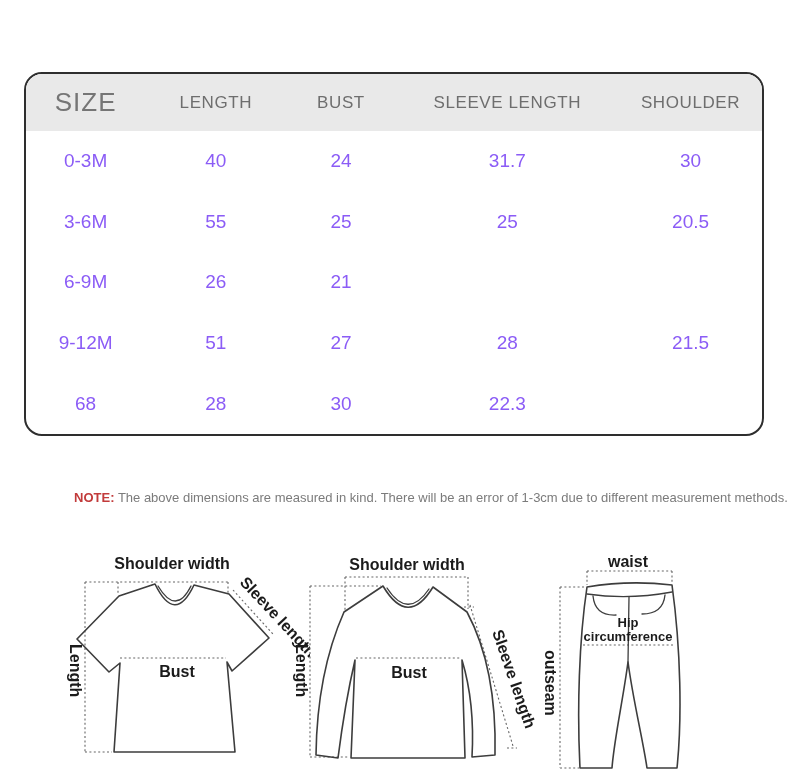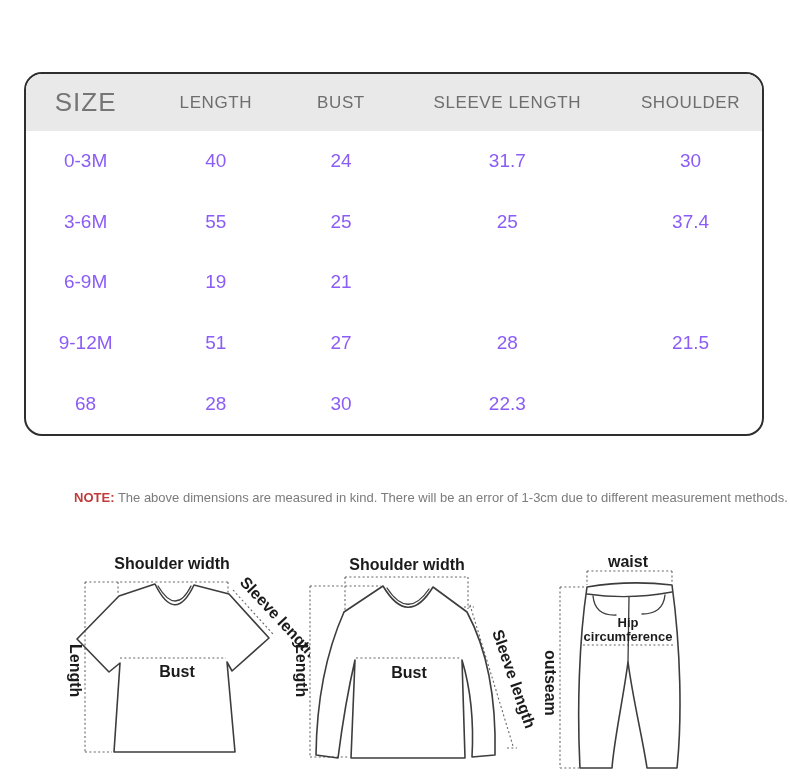--- a/index.html
+++ b/index.html
@@ -64,25 +64,25 @@
         <div class="td">40</div>
         <div class="td">24</div>
         <div class="td">31.7</div>
         <div class="td">30</div>
       </div>
       <div class="grid-row trow">
         <div class="td">3-6M</div>
         <div class="td">55</div>
         <div class="td">25</div>
         <div class="td">25</div>
-        <div class="td">37.4</div>
+        <div class="td">20.5</div>
       </div>
       <div class="grid-row trow">
         <div class="td">6-9M</div>
-        <div class="td">19</div>
+        <div class="td">26</div>
         <div class="td">21</div>
       </div>
       <div class="grid-row trow">
         <div class="td">9-12M</div>
         <div class="td">51</div>
         <div class="td">27</div>
         <div class="td">28</div>
         <div class="td">21.5</div>
       </div>
       <div class="grid-row trow">

